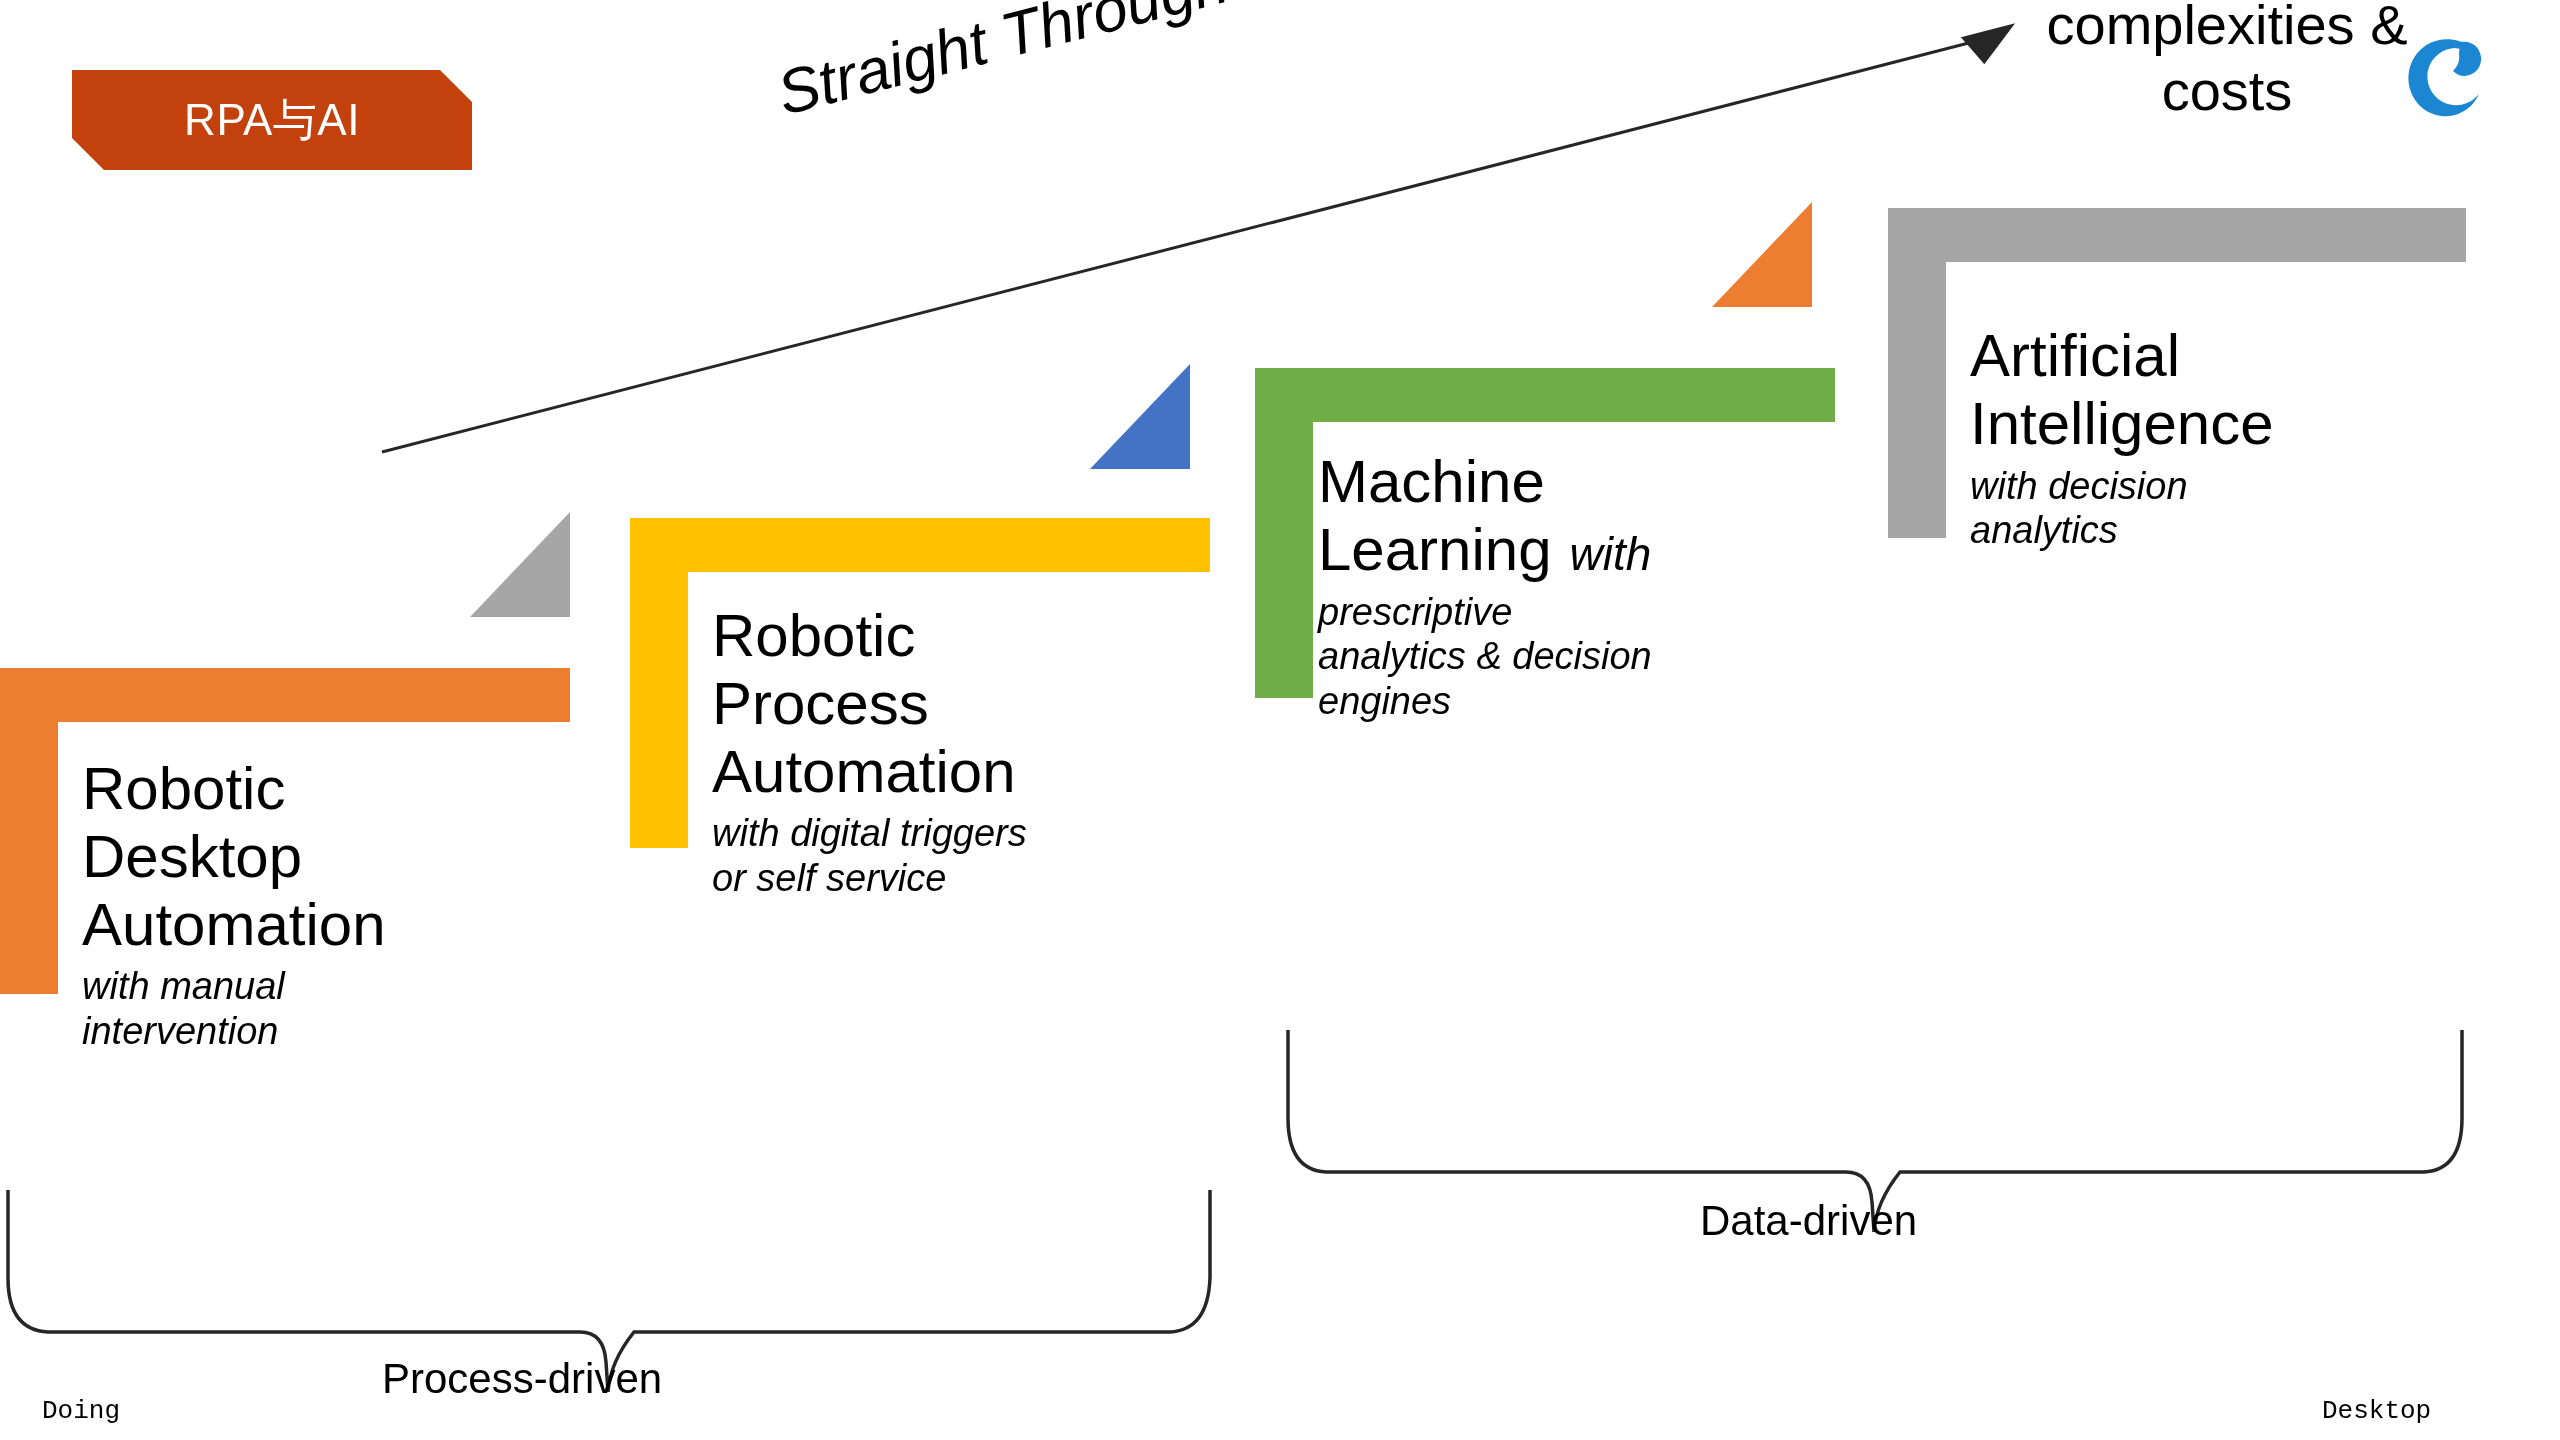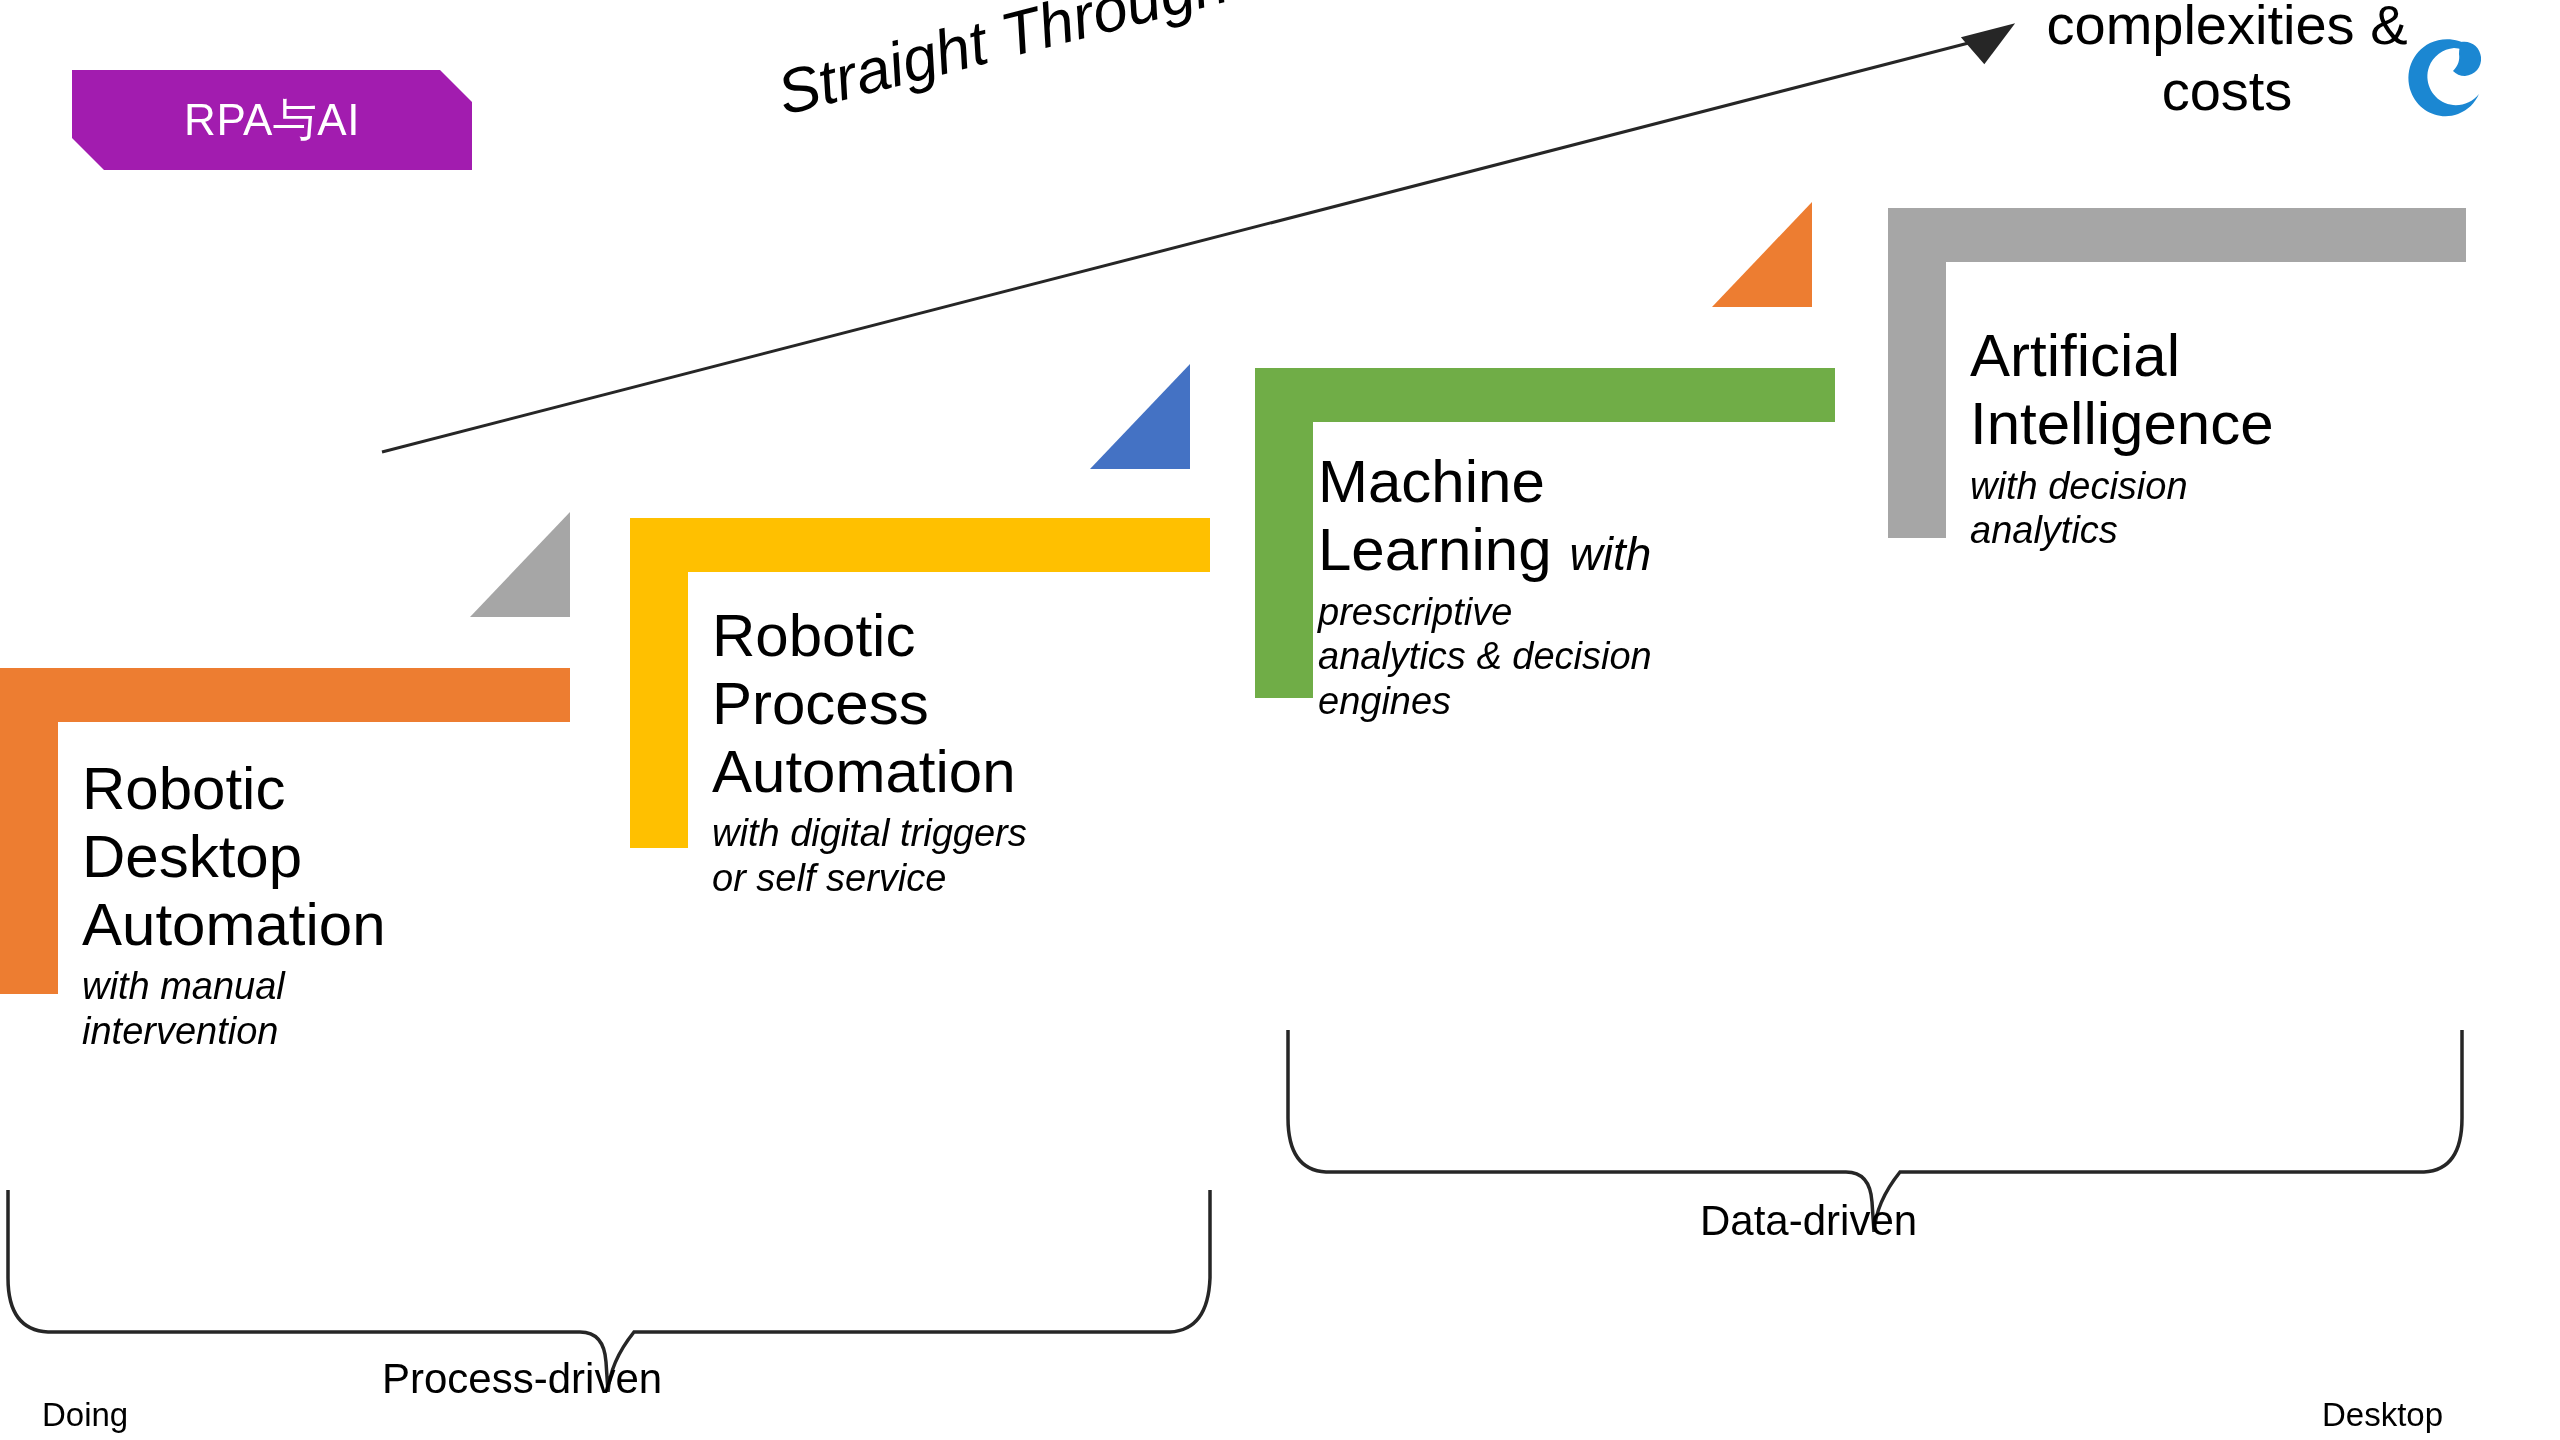--- a/index.html
+++ b/index.html
@@ -17,21 +17,21 @@
     color: #000000;
   }
 
   
   .badge {
     position: absolute;
     left: 72px;
     top: 70px;
     width: 400px;
     height: 100px;
-    background: #a21caf;
+    background: #c2410c;
     clip-path: polygon(0 0, 368px 0, 400px 32px, 400px 100px, 32px 100px, 0 68px);
     display: flex;
     align-items: center;
     justify-content: center;
   }
   .badge-text {
     color: #ffffff;
     font-size: 44px;
     letter-spacing: 0.5px;
     line-height: 1;
@@ -105,23 +105,24 @@
 
   
   .group-label {
     position: absolute;
     font-size: 42px;
     line-height: 1;
     white-space: nowrap;
   }
   .axis-label {
     position: absolute;
-    font-size: 33px;
+    font-size: 26px;
     line-height: 1;
     white-space: nowrap;
+    font-family: Liberation Mono, monospace;
   }
 
   svg.overlay {
     position: absolute;
     left: 0;
     top: 0;
     width: 2560px;
     height: 1440px;
     pointer-events: none;
   }

